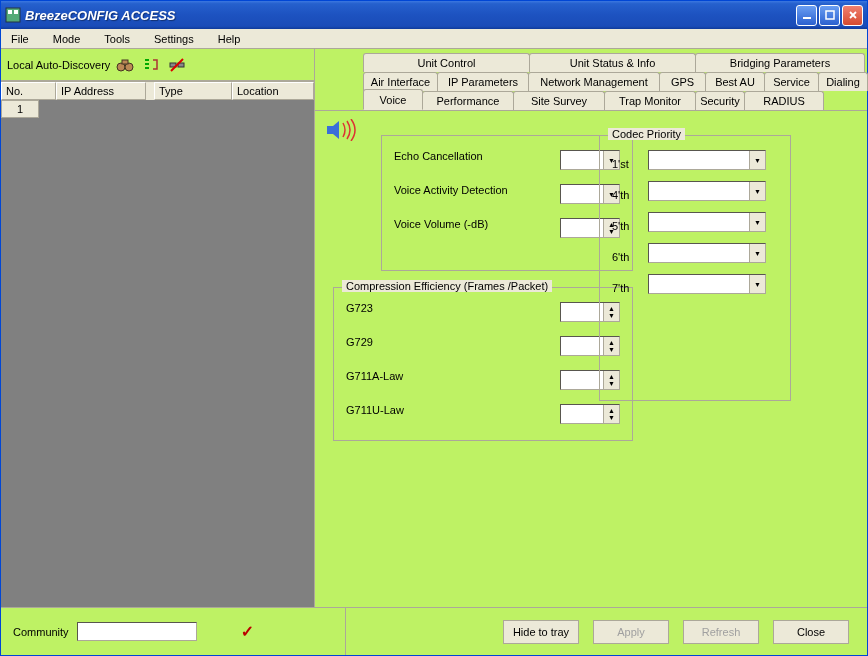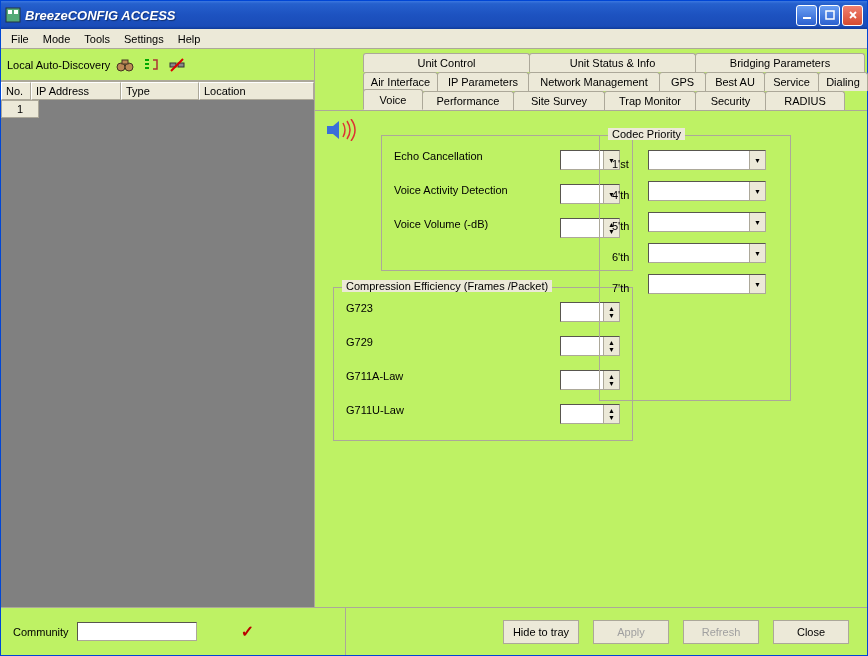--- a/index.html
+++ b/index.html
@@ -10,57 +10,57 @@
 
 .titlebar { height: 28px; background: linear-gradient(to bottom, #3b77e0 0%, #2560cd 10%, #1d52c0 50%, #1a4cb8 90%, #0f3a9a 100%); color: #fff; display: flex; align-items: center; padding: 0 4px; font-family: "Trebuchet MS", Tahoma, sans-serif; font-size: 13px; font-weight: bold; font-style: italic; }
 .titlebar-icon { width: 16px; height: 16px; margin-right: 4px; display: inline-flex; align-items: center; justify-content: center; }
 .titlebar-text { flex: 1; text-shadow: 1px 1px 1px rgba(0,0,0,.4); }
 .titlebar-buttons { display: flex; gap: 2px; }
 .tb-btn { width: 21px; height: 21px; border: 1px solid #fff; border-radius: 3px; display: flex; align-items: center; justify-content: center; font-weight: bold; font-size: 11px; color: #fff; }
 .tb-min, .tb-max { background: linear-gradient(to bottom, #6a9ef2, #2b60cf); }
 .tb-close { background: linear-gradient(to bottom, #f08070, #d64b2f); }
 
 
-.menubar { height: 20px; background: #ece9d8; border-bottom: 1px solid #aca899; display: flex; align-items: center; padding: 0 4px; gap: 2px; }
+.menubar { height: 20px; background: #ece9d8; border-bottom: 1px solid #aca899; display: flex; align-items: center; padding: 0 4px; gap: 12px; }
 .menubar span { padding: 2px 6px; cursor: default; }
 
 
 .content { flex: 1; display: flex; }
 
 
 .left-panel { width: 345px; display: flex; flex-direction: column; border-right: 0; }
 .left-top { padding: 4px 6px; display: flex; align-items: center; gap: 8px; height: 32px; border-bottom: 1px solid #aca899; }
 .auto-discovery { display: flex; align-items: center; gap: 6px; }
 .tool-icon { width: 18px; height: 18px; display: inline-flex; align-items: center; justify-content: center; }
 
 .grid-header { display: flex; background: #ece9d8; border-top: 1px solid #aca899; }
 .grid-header div { border: 1px solid #fff; border-right: 1px solid #aca899; border-bottom: 1px solid #aca899; padding: 2px 4px; background: #ece9d8; font-size: 11px; height: 18px; display: flex; align-items: center; }
-.col-no { width: 30px; }
+.col-no { width: 55px; }
 .col-ip { width: 90px; }
-.col-type { width: 78px; }
+.col-type { width: 78px; margin-left: 8px; }
 .col-loc { flex: 1; }
 
 .grid-body { flex: 1; background: #808080; position: relative; }
 .grid-row-no { position: absolute; left: 0; top: 0; width: 38px; height: 18px; background: #ece9d8; border: 1px solid #aca899; display: flex; align-items: center; justify-content: center; }
 
 
 .right-panel { flex: 1; display: flex; flex-direction: column; border-left: 1px solid #aca899; }
 
 
 .tabs-rows { padding-top: 4px; }
 .tabs-row { display: flex; height: 19px; margin-left: 48px; }
 .tab { flex: 0 0 auto; padding: 2px 0; text-align: center; background: #ece9d8; border: 1px solid #aca899; border-bottom: none; border-top-left-radius: 3px; border-top-right-radius: 3px; font-size: 11px; cursor: default; position: relative; margin-right: -1px; display:flex; align-items:center; justify-content:center; }
 .tab.active { background: #ece9d8; border-bottom: 1px solid #ece9d8; z-index: 2; margin-top: -2px; height: 21px; }
 
 
 .r1-0{width:167px;} .r1-1{width:167px;} .r1-2{width:170px;}
 
 .r2-0{width:75px;} .r2-1{width:92px;} .r2-2{width:132px;} .r2-3{width:47px;} .r2-4{width:60px;} .r2-5{width:55px;} .r2-6{width:50px;}
 
-.r3-0{width:60px;} .r3-1{width:92px;} .r3-2{width:92px;} .r3-3{width:92px;} .r3-4{width:71px;text-align:center;} .r3-5{width:80px;}
+.r3-0{width:60px;} .r3-1{width:92px;} .r3-2{width:92px;} .r3-3{width:92px;} .r3-4{width:50px;text-align:center;} .r3-5{width:80px;}
 
 .tab-content { flex: 1; border-top: 1px solid #aca899; padding: 10px 12px; position: relative; }
 
 .sound-icon { position: absolute; left: 10px; top: 8px; }
 
 .groupbox { border: 1px solid #aca899; padding: 14px 12px 12px; position: absolute; }
 .groupbox-title { position: absolute; top: -8px; left: 8px; background: #ece9d8; padding: 0 4px; font-size: 11px; }
 
 .voice-group { left: 66px; top: 24px; width: 252px; height: 136px; }
 .comp-group  { left: 18px;  top: 176px; width: 300px; height: 154px; }

